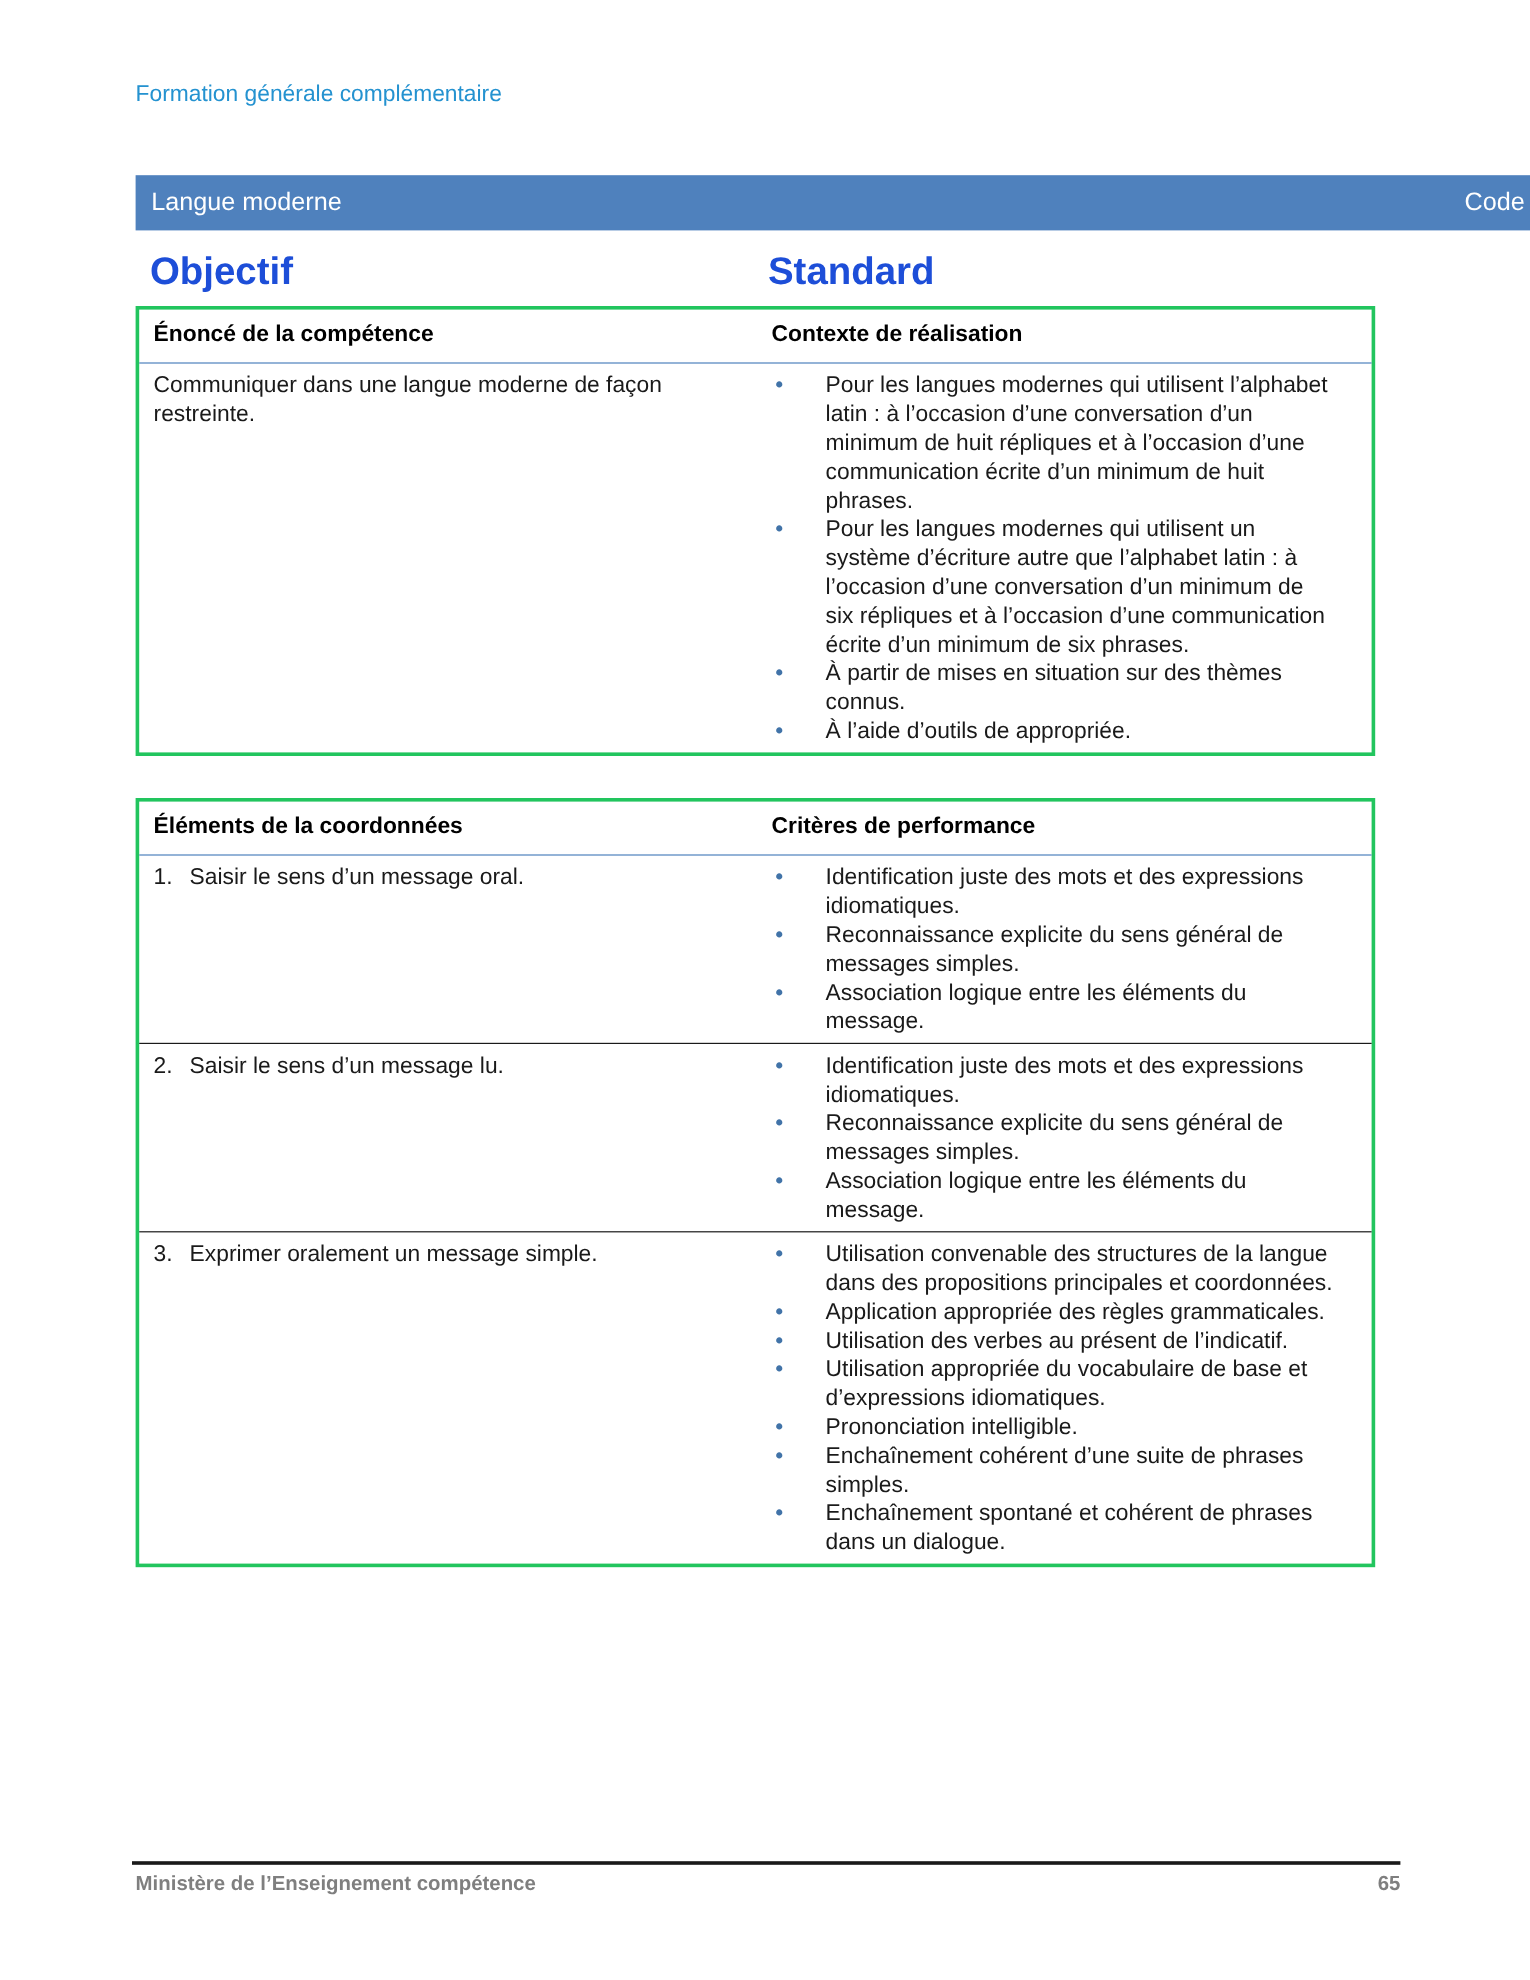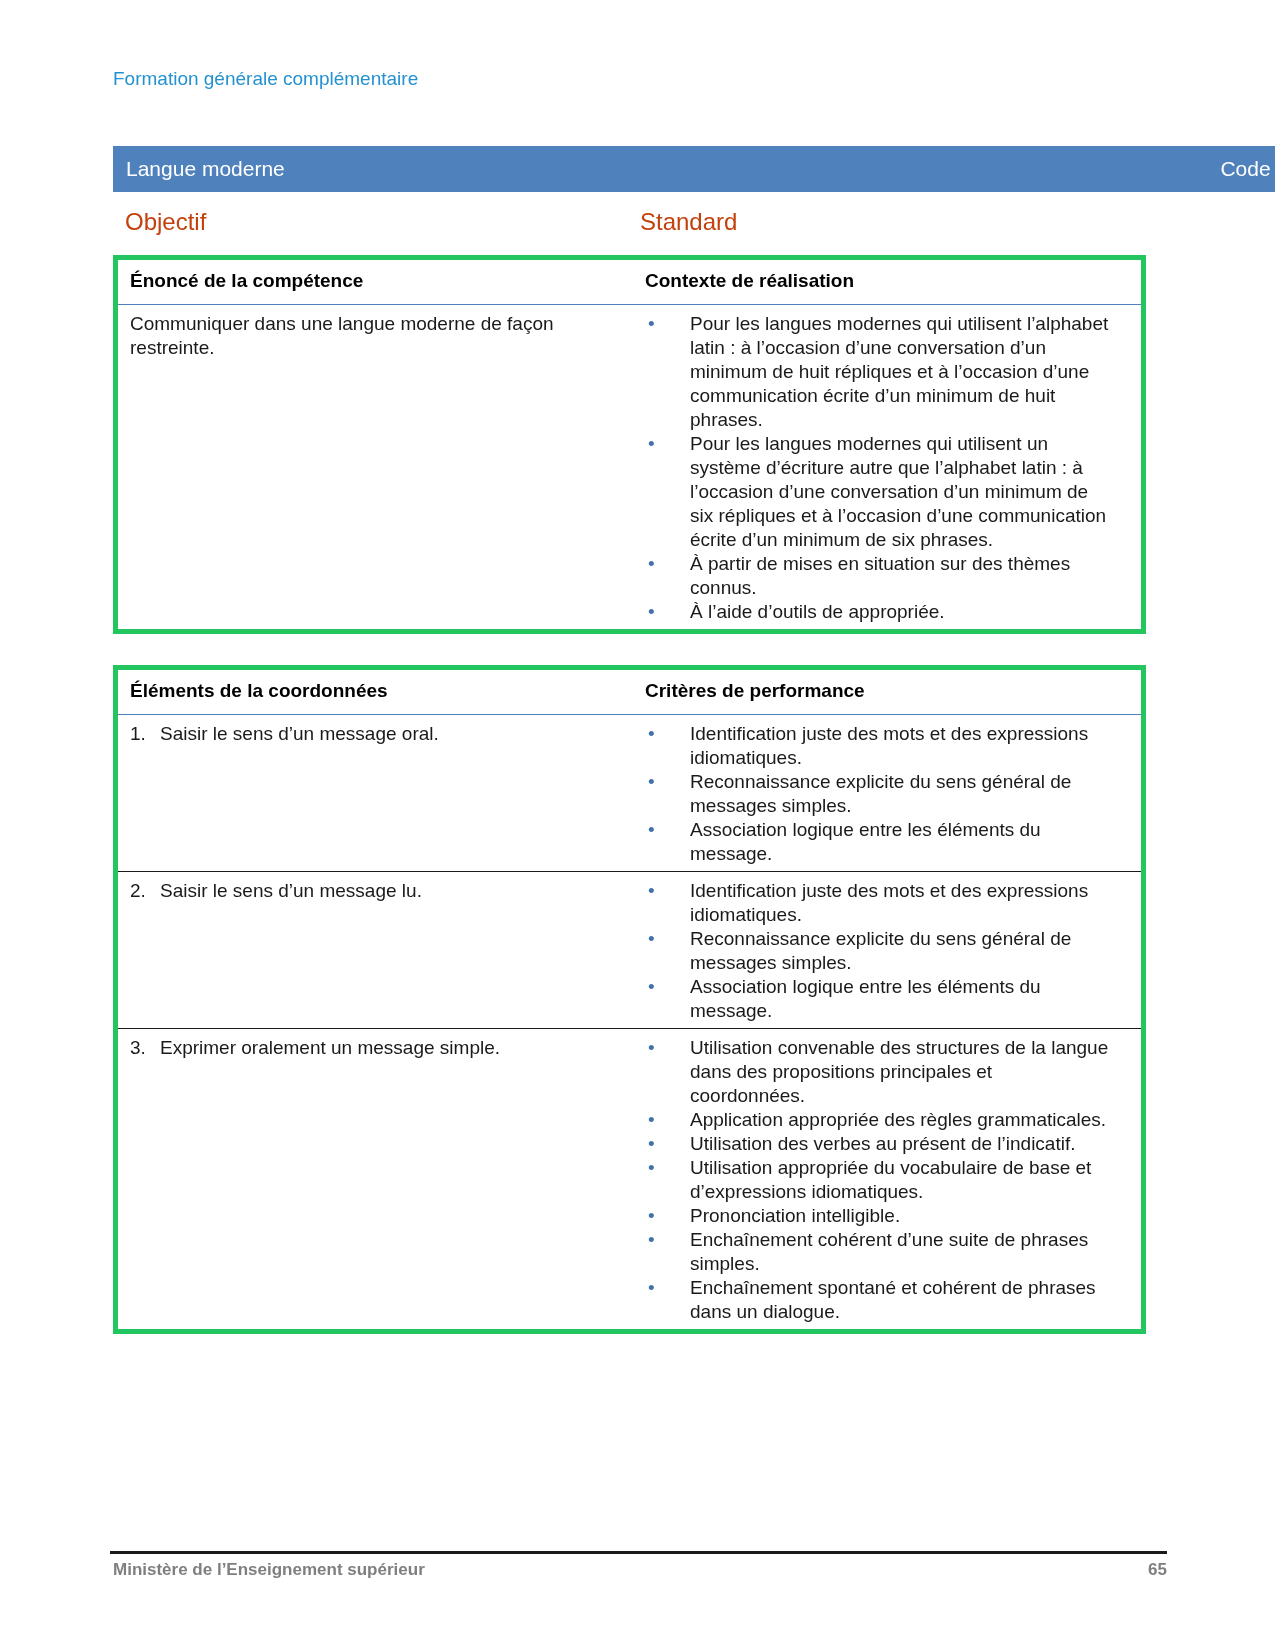--- a/index.html
+++ b/index.html
@@ -22,28 +22,28 @@
     background:#4f81bd; color:#ffffff;
     display:flex; align-items:center; justify-content:space-between;
     padding:0 17px 0 13px;
     font-size:21px;
   }
   .section-row {
     position:absolute; left:113px; top:208px; width:1033px; height:30px;
   }
   .section-title {
     position:absolute; top:0;
-    font-size:24px; font-weight:normal; color:#c2410c;
+    font-size:32px; font-weight:bold; color:#1d4ed8;
   }
   .section-title.objectif { left:12px; }
   .section-title.standard { left:527px; }
 
   .tbl {
     position:absolute; left:113px; width:1033px;
-    border:5px solid #22c55e;
+    border:3px solid #22c55e;
     background:#ffffff;
   }
   .tbl1 { top:255px; }
   .tbl2 { top:665px; }
   .tbl-header {
     display:grid; grid-template-columns:527px 1fr;
     padding:10px 0 12px 0;
     border-bottom:1px solid #4f81bd;
   }
   .th {
@@ -173,17 +173,17 @@
           <li>Prononciation intelligible.</li>
           <li>Enchaînement cohérent d’une suite de phrases simples.</li>
           <li>Enchaînement spontané et cohérent de phrases dans un dialogue.</li>
         </ul>
       </div>
     </div>
   </div>
 
   <div class="footer-line"></div>
   <div class="footer-row">
-    <span>Ministère de l’Enseignement supérieur</span>
+    <span>Ministère de l’Enseignement compétence</span>
     <span class="footer-page">65</span>
   </div>
 
 </div>
 
 </body></html>

